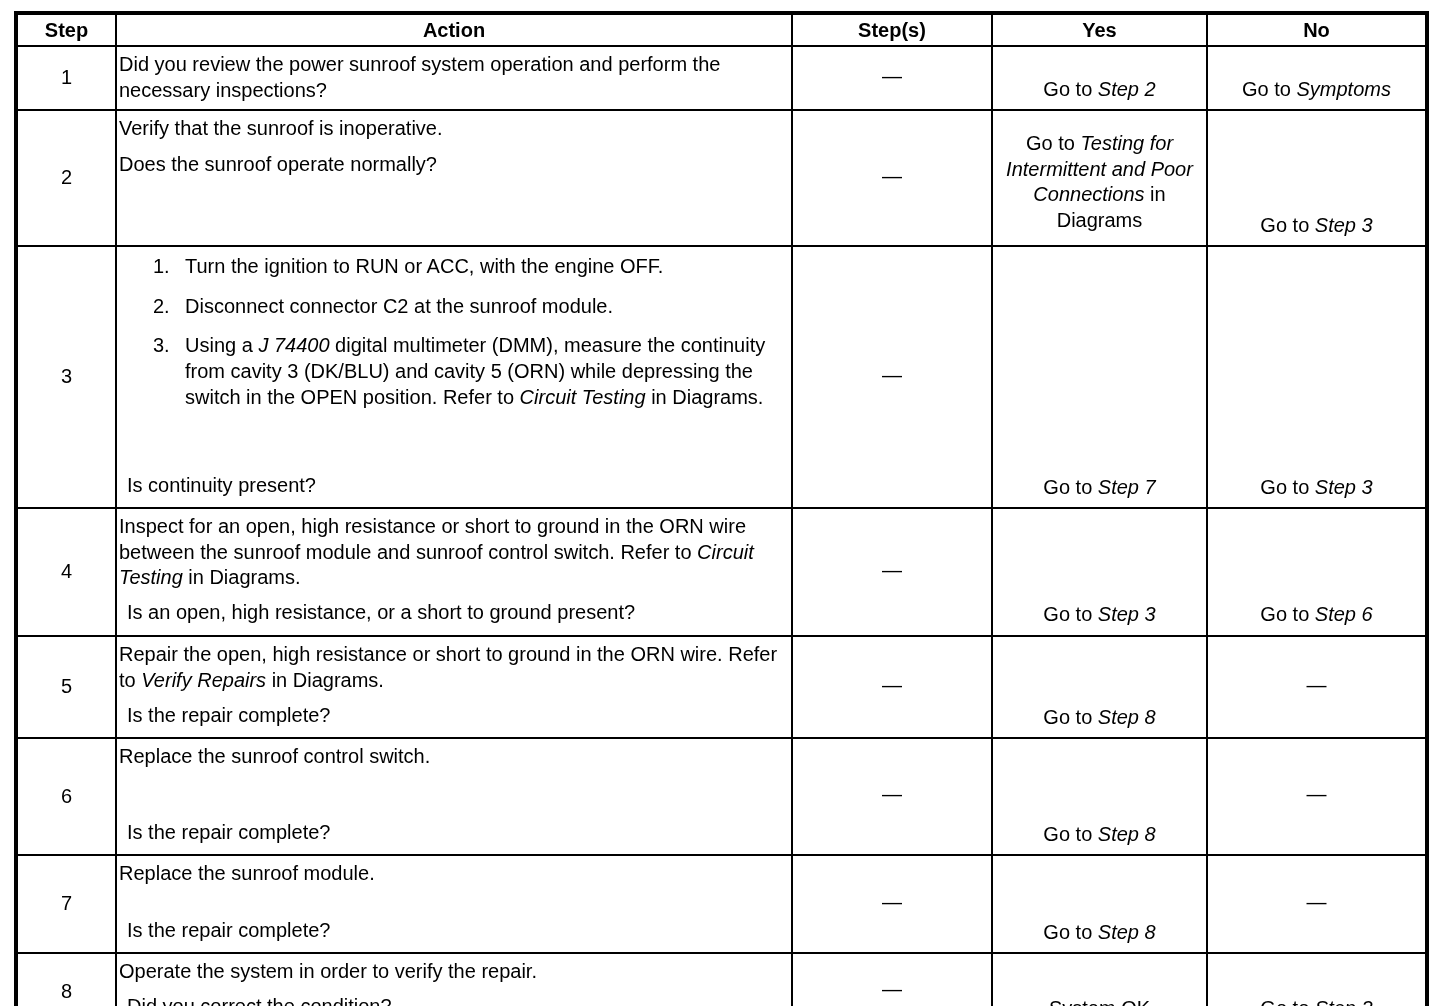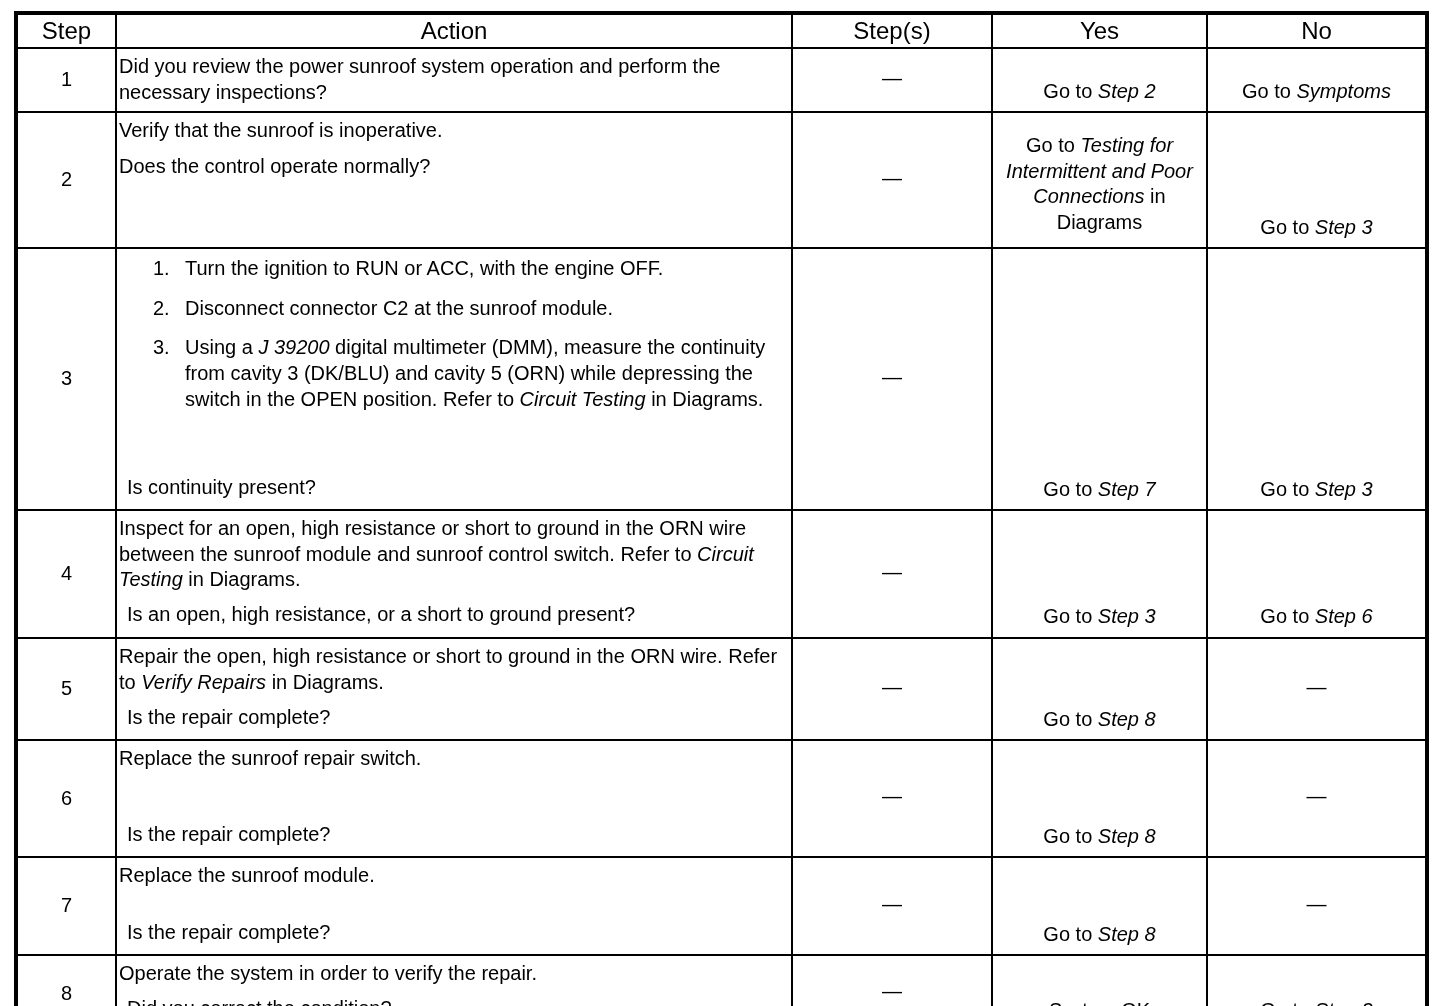--- a/index.html
+++ b/index.html
@@ -13,22 +13,22 @@
   }
   .sheet { padding: 11px 14px; }
   table.diag {
     border-collapse: collapse;
     table-layout: fixed;
     width: 1411px;
     border: 4px solid #000;
   }
   th, td { border: 2px solid #000; }
   th {
-    font-size: 24px;
-    font-weight: normal;
+    font-size: 20px;
+    font-weight: bold;
     text-align: center;
     vertical-align: middle;
     padding: 2px 4px;
   }
   td { font-size: 20px; line-height: 1.28; }
   td.step {
     text-align: center;
     vertical-align: middle;
     padding: 2px;
   }
@@ -91,42 +91,42 @@
         </td>
         <td class="value">—</td>
         <td class="yes">Go to <i>Step 2</i></td>
         <td class="no">Go to <i>Symptoms</i></td>
       </tr>
 
       <tr style="height:136px">
         <td class="step">2</td>
         <td class="action">
           <p class="para">Verify that the sunroof is inoperative.</p>
-          <p class="para">Does the control operate normally?</p>
+          <p class="para">Does the sunroof operate normally?</p>
         </td>
         <td class="value">—</td>
         <td class="yes va-top">Go to <i>Testing for Intermittent and Poor Connections</i> in Diagrams</td>
         <td class="no">Go to <i>Step 3</i></td>
       </tr>
 
       <tr style="height:262px">
         <td class="step">3</td>
         <td class="action has-q">
           <div class="list">
             <div class="li">
               <span class="num">1.</span>
               <span class="li-text">Turn the ignition to RUN or ACC, with the engine OFF.</span>
             </div>
             <div class="li">
               <span class="num">2.</span>
               <span class="li-text">Disconnect connector C2 at the sunroof module.</span>
             </div>
             <div class="li">
               <span class="num">3.</span>
-              <span class="li-text">Using a <i>J 39200</i> digital multimeter (DMM), measure the continuity from cavity 3 (DK/BLU) and cavity 5 (ORN) while depressing the switch in the OPEN position. Refer to <i>Circuit Testing</i> in Diagrams.</span>
+              <span class="li-text">Using a <i>J 74400</i> digital multimeter (DMM), measure the continuity from cavity 3 (DK/BLU) and cavity 5 (ORN) while depressing the switch in the OPEN position. Refer to <i>Circuit Testing</i> in Diagrams.</span>
             </div>
           </div>
           <div class="question">Is continuity present?</div>
         </td>
         <td class="value">—</td>
         <td class="yes">Go to <i>Step 7</i></td>
         <td class="no">Go to <i>Step 3</i></td>
       </tr>
 
       <tr style="height:122px">
@@ -147,21 +147,21 @@
           <div class="question">Is the repair complete?</div>
         </td>
         <td class="value">—</td>
         <td class="yes">Go to <i>Step 8</i></td>
         <td class="no va-mid">—</td>
       </tr>
 
       <tr style="height:117px">
         <td class="step">6</td>
         <td class="action has-q">
-          <p class="para">Replace the sunroof repair switch.</p>
+          <p class="para">Replace the sunroof control switch.</p>
           <div class="question">Is the repair complete?</div>
         </td>
         <td class="value">—</td>
         <td class="yes">Go to <i>Step 8</i></td>
         <td class="no va-mid">—</td>
       </tr>
 
       <tr style="height:98px">
         <td class="step">7</td>
         <td class="action has-q">

